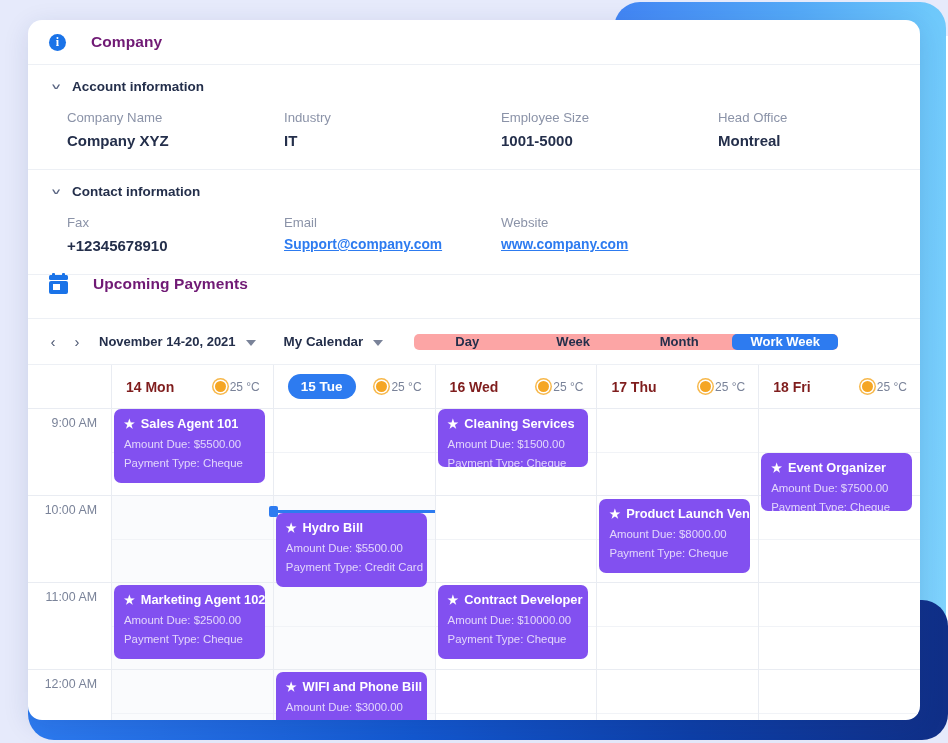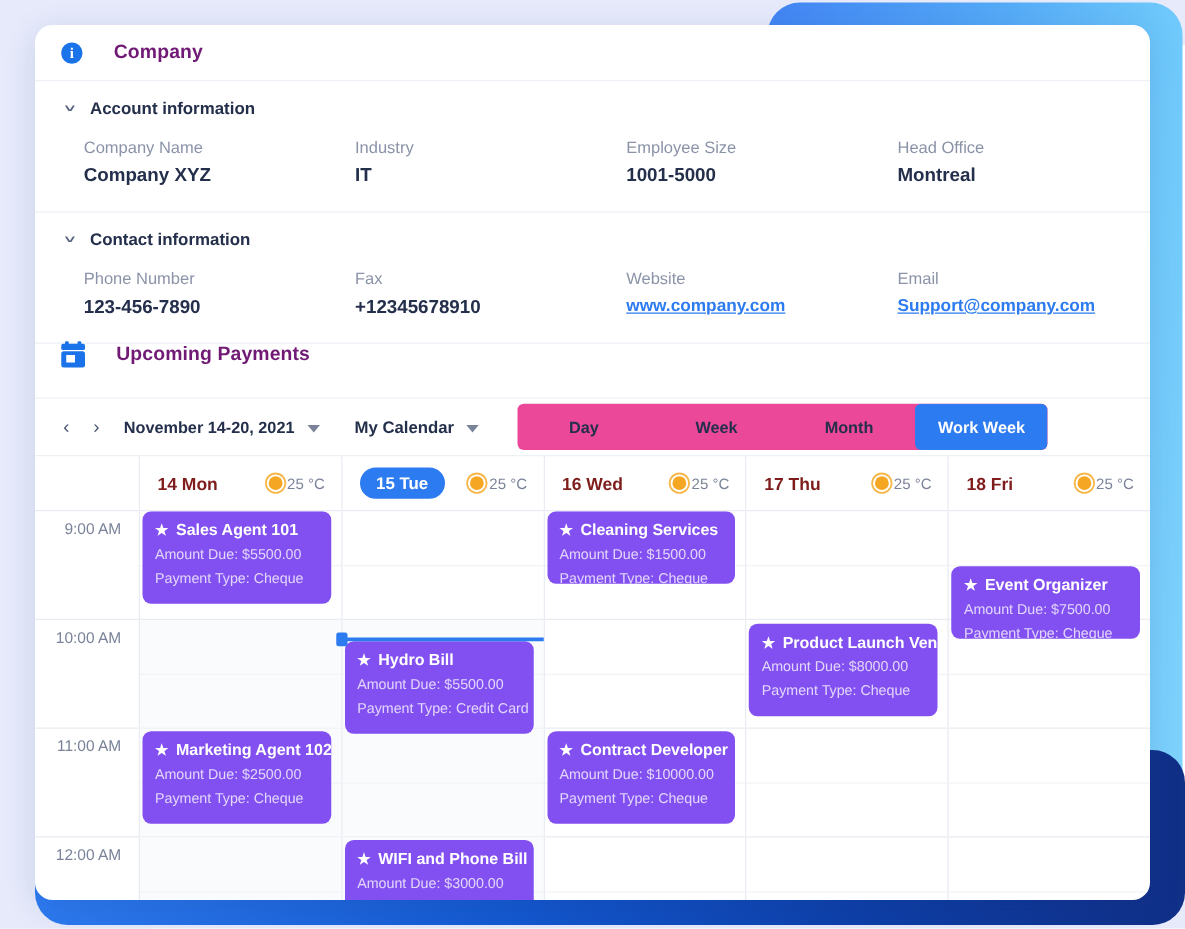--- a/index.html
+++ b/index.html
@@ -128,22 +128,22 @@
   .caret {
     margin-left: 10px; width:0; height:0;
     border-left: 5px solid transparent; border-right: 5px solid transparent;
     border-top: 6px solid #7a8399; cursor:pointer; position:relative; top:1px;
   }
   .cal-select {
     font-size: 13.4px; font-weight: bold; color: #242f4b;
     margin-left: 28px;
   }
   .view-switch {
-    margin-left: 31px; display: flex; background: #ec4899;
-    border-radius: 5px; height: 37px; overflow: hidden;
+    margin-left: 31px; display: flex; background: #fca5a5;
+    border-radius: 5px; height: 16px; overflow: hidden;
   }
   .view-btn {
     width: 106px; display:flex; align-items:center; justify-content:center;
     font-size: 13px; font-weight: bold; color: #242f4b; cursor: pointer;
   }
   .view-btn.active { background: #2d7bf0; color: #ffffff; border-radius: 5px; }
 
   
   .cal-body { flex: 1 1 auto; display: flex; flex-direction: column; min-height: 0; }
   .day-head-row {
@@ -249,34 +249,30 @@
     </div>
   </div>
 
   <div class="section">
     <div class="section-head">
       <span class="chev">˅</span>
       <span>Contact information</span>
     </div>
     <div class="field-grid">
       <div>
-        <div class="fld-label">Phone Number</div>
-        <div class="fld-value">123-456-7890</div>
-      </div>
-      <div>
         <div class="fld-label">Fax</div>
         <div class="fld-value">+12345678910</div>
       </div>
       <div>
+        <div class="fld-label">Email</div>
+        <div class="fld-link">Support@company.com</div>
+      </div>
+      <div>
         <div class="fld-label">Website</div>
         <div class="fld-link">www.company.com</div>
-      </div>
-      <div>
-        <div class="fld-label">Email</div>
-        <div class="fld-link">Support@company.com</div>
       </div>
     </div>
   </div>
 
   <div class="pay-head">
     <span class="cal-icon">
       <span class="top"></span>
         <span class="body"></span>
     </span>
     <span class="head-title">Upcoming Payments</span>

